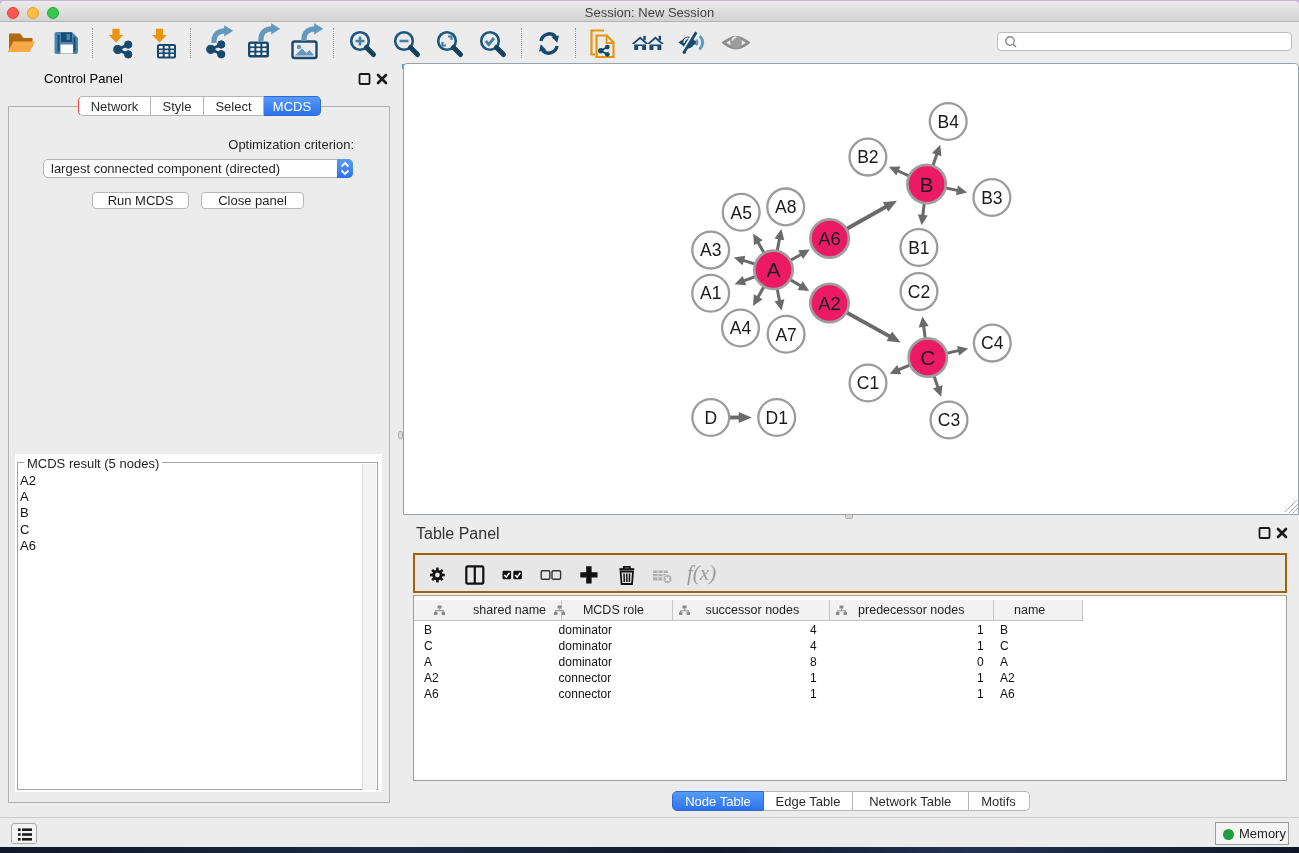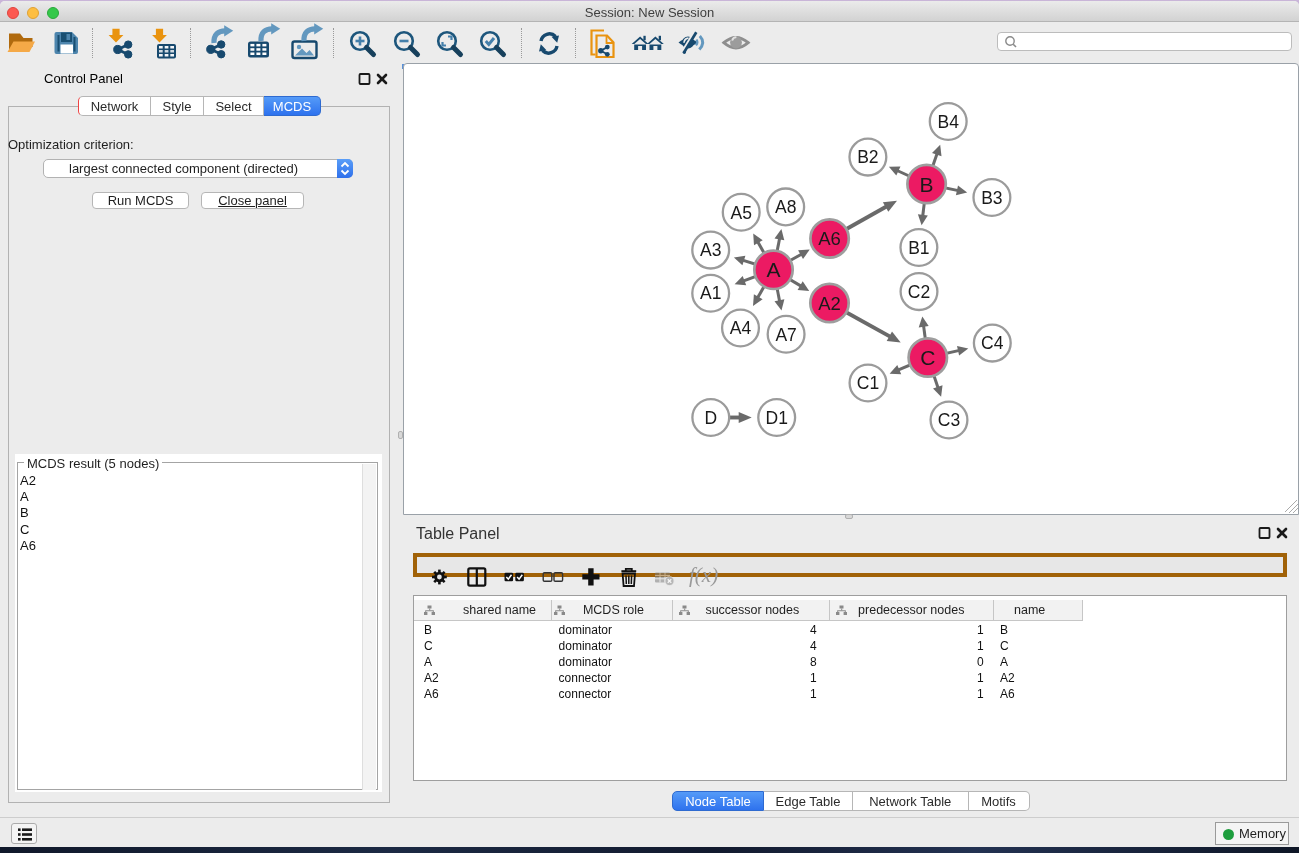--- a/index.html
+++ b/index.html
@@ -18,42 +18,42 @@
 #toolbar { position:absolute; left:0; top:22px; width:1299px; height:42px; background:#ececec; }
 .sep { position:absolute; top:6px; height:30px; width:0; border-left:1px dotted #9a9a9a; }
 #searchbox { position:absolute; left:997px; top:10px; width:295px; height:19px; background:#ffffff; border:1px solid #bcbcbc; border-radius:4px; }
 
 #cpanel-title { position:absolute; left:13px; top:71px; font-size:13px; color:#000000;margin-left:31px; }
 #cpanel-box { position:absolute; left:8px; top:106px; width:382px; height:697px; border:1px solid #b2b2b2; background:#ececec; }
 #tabs { position:absolute; left:78px; top:96px; width:243px; height:20px; display:flex; }
 .tab { height:20px; background:#ffffff; border:1px solid #b6b6b6; border-left:none; font-size:13px; color:#2b2b2b; text-align:center; line-height:19px; }
 .tab:first-child { border-left:1px solid #ef4444; border-radius:5px 0 0 5px; }
 .tab.sel { background:linear-gradient(#559bf8,#2e72ee); color:#fff; border-color:#2e6ad0; border-radius:0 5px 5px 0; }
-#optlabel { position:absolute; left:8px; top:137px; width:346px; text-align:left; font-size:13px; color:#1f1f1f; }
-#combo { position:absolute; left:43px; top:159px; width:310px; height:19px; background:#fff; border:1px solid #b2b2b2; border-radius:5px; font-size:13px; color:#1f1f1f; line-height:17px; padding-left:25px; }
+#optlabel { position:absolute; left:8px; top:137px; width:346px; text-align:right; font-size:13px; color:#1f1f1f; }
+#combo { position:absolute; left:43px; top:159px; width:310px; height:19px; background:#fff; border:1px solid #b2b2b2; border-radius:5px; font-size:13px; color:#1f1f1f; line-height:17px; padding-left:7px; }
 #combo .spin { position:absolute; right:-1px; top:-1px; width:16px; height:19px; background:linear-gradient(#5a9ef8,#2e70ec); border-radius:0 5px 5px 0; }
 .btn { position:absolute; height:17px; background:#ffffff; border:1px solid #b6b6b6; border-radius:4px; font-size:13px; color:#1f1f1f; text-align:center; line-height:15px; }
 #btn-run { left:92px; top:192px; width:97px; }
-#btn-close { left:201px; top:192px; width:103px;text-decoration:underline; }
+#btn-close { left:201px; top:192px; width:103px; }
 #mcds-white { position:absolute; left:15px; top:454px; width:367px; height:338px; background:#ffffff; }
 #mcds-group { position:absolute; left:17px; top:462px; width:361px; height:328px; border:1px solid #a4a4a4; }
 #mcds-title { position:absolute; left:24px; top:456px; background:#fff; padding:0 3px; font-size:13px; color:#1f1f1f; }
 #mcds-list { position:absolute; left:20px; top:473px; font-size:13px; color:#111; line-height:16.2px; }
 #mcds-scroll { position:absolute; right:1px; top:1px; width:14px; height:326px; background:#f3f3f3; border-left:1px solid #dedede; }
 
 #iwin { position:absolute; left:403px; top:63px; width:896px; height:452px; background:#ffffff; border:1px solid #9aa1a8; border-radius:4px 4px 0 0; }
 #iwin-tb { position:absolute; left:0; top:0; width:100%; height:21px; background:linear-gradient(#ebebeb,#d4d4d4); border-bottom:1px solid #b0b0b0; border-radius:4px 4px 0 0; }
 #iwin-tb .r { left:9px;  background:#fc5850; border:0.5px solid #e0443e; }
 #iwin-tb .y { left:29px; background:#fdbe41; border:0.5px solid #e0a133; }
 #iwin-tb .g { left:49px; background:#34c84a; border:0.5px solid #2aa83b; }
 #iwin-tb .t { position:absolute; top:4.5px; left:0; width:100%; text-align:center; font-size:13px; color:#3a3a3a; }
 #graph { position:absolute; left:0; top:21px; }
 
 #tp-title { position:absolute; left:416px; top:525px; font-size:16px; color:#333; }
-#tp-toolbar { position:absolute; left:413px; top:553px; width:874px; height:24px; background:#e7e7e7; border:4px solid #a16207; }
+#tp-toolbar { position:absolute; left:413px; top:553px; width:874px; height:40px; background:#e7e7e7; border:2px solid #a16207; }
 #tp-table { position:absolute; left:413px; top:595px; width:874px; height:186px; background:#ffffff; border:1px solid #9e9e9e; }
 #tp-header { position:absolute; left:0; top:4px; width:668px; height:21px; background:#f2f2f2; border-bottom:1px solid #c6c6c6; font-size:12.5px; color:#1f1f1f; }
 .hcell { position:absolute; top:0; height:21px; border-right:1px solid #c6c6c6; text-align:center; line-height:20px; }
 .trow { position:absolute; font-size:12px; color:#111; height:16.2px; line-height:16.2px; }
 .num { position:absolute; text-align:right; }
 
 #btabs { position:absolute; left:672px; top:790.5px; height:20px; display:flex; }
 .btab { height:20px; background:#fff; border:1px solid #b6b6b6; border-left:none; font-size:13px; color:#2b2b2b; text-align:center; line-height:19px; }
 .btab:first-child { border-left:1px solid #b6b6b6; border-radius:5px 0 0 5px; }
 .btab:last-child { border-radius:0 5px 5px 0; }
@@ -394,21 +394,21 @@
           <line x1="248" y1="15.5" x2="248" y2="25.5"></line>
         </g>
 <circle cx="252.5" cy="24" r="4.6" fill="#8a8a8a" stroke="#e7e7e7" stroke-width="1"></circle>
         <path d="M250.7 22.2 l3.6 3.6 M254.3 22.2 l-3.6 3.6" stroke="#fff" stroke-width="1.3"></path>
       </g>
 </svg>
 <div style="position:absolute;left:272px;top:6px;font-family:'Liberation Serif',serif;font-style:italic;font-size:21px;color:#9a9a9a;">f(x)</div>
   </div>
 <div id="tp-table">
   <div id="tp-header">
-<div class="hcell" style="left:4px;width:134.2px;padding-left:30px"><svg width="11" height="11" viewBox="0 0 11 11" style="position:absolute;left:6px;top:5px">
+<div class="hcell" style="left:14px;width:134.2px;padding-left:30px"><svg width="11" height="11" viewBox="0 0 11 11" style="position:absolute;left:6px;top:5px">
           <g fill="#8a8a8a">
             <rect x="3.5" y="0.5" width="4" height="3"></rect>
             <rect x="0" y="7" width="3.4" height="3"></rect>
             <rect x="7.6" y="7" width="3.4" height="3"></rect>
             <path d="M5.2 3.5h1v2h-1z"></path>
             <path d="M1.2 7V5.2h8.6V7h-1V6.2H2.2V7z"></path>
           </g>
         </svg>shared name</div>
 <div class="hcell" style="left:134.2px;width:124.6px;padding-left:7px"><svg width="11" height="11" viewBox="0 0 11 11" style="position:absolute;left:6px;top:5px">
           <g fill="#8a8a8a">

